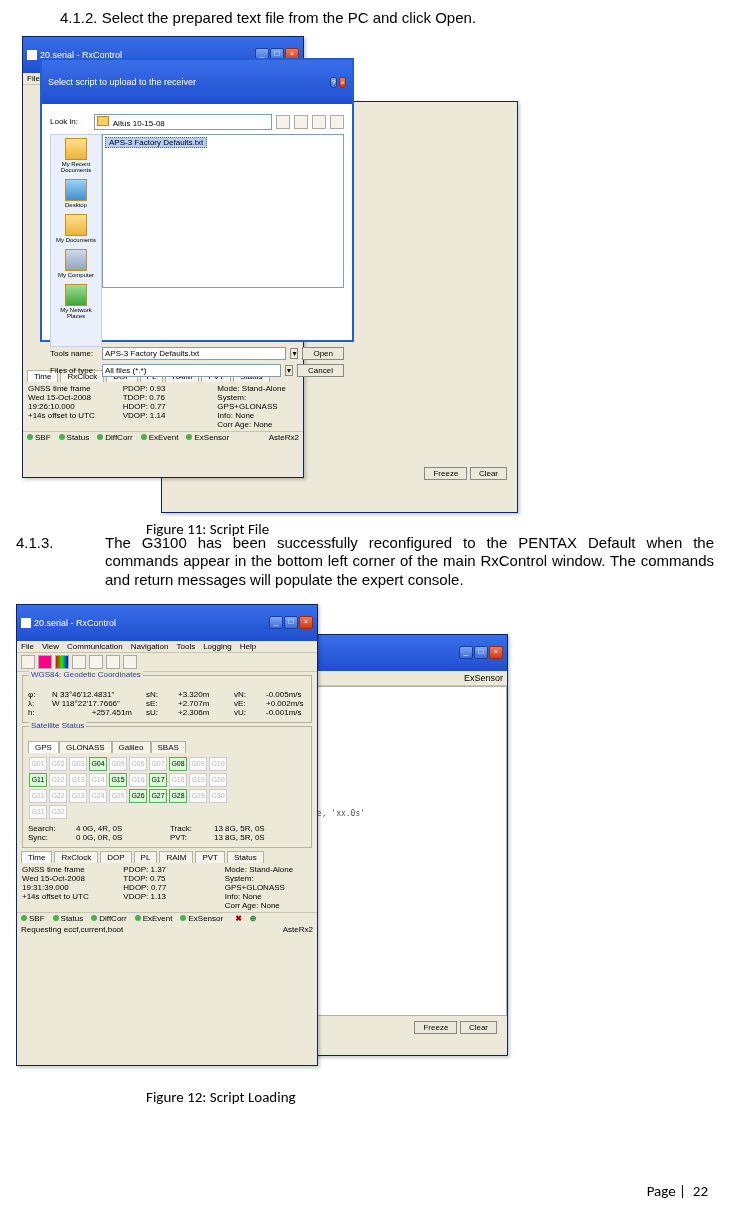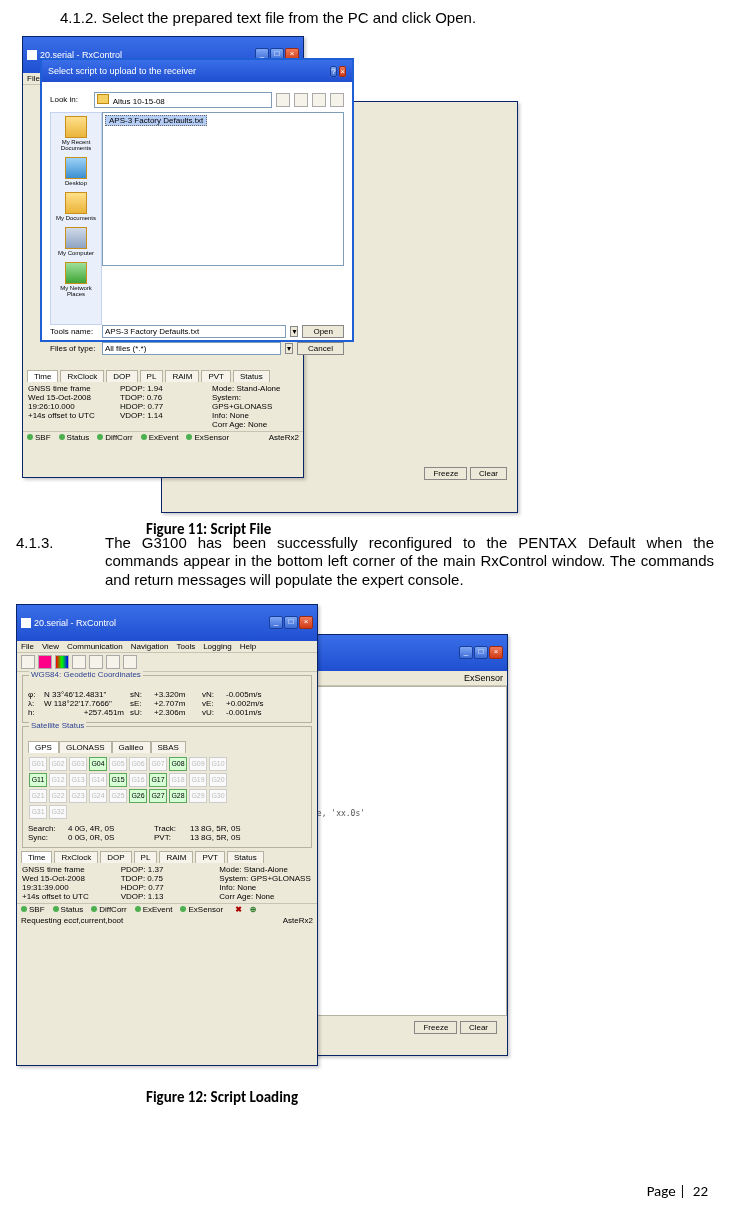--- a/index.html
+++ b/index.html
@@ -22,21 +22,21 @@
     line-height: 1.3;
     margin-left: 44px;
   }
   .instr .num {
     display: inline;
   }
   .instr .body-text {
     display: inline;
   }
   .caption {
-    font-weight: bold;
+    font-weight: normal;
     font-family: Calibri, Arial, sans-serif;
     font-size: 15px;
     margin-top: 2px;
     margin-left: 130px;
   }
   
   .win {
     border: 1px solid #0a246a;
     background: #ece9d8;
     font-size: 9px;
@@ -96,21 +96,21 @@
     background:#ece9d8;
   }
   .group .legend {
     position:absolute;
     top:-6px; left:6px;
     background:#ece9d8;
     padding:0 2px;
     color:#2b3f92;
     font-size:8px;
   }
-  .row { display:flex; gap:6px; }
+  .row { display:flex; gap:14px; }
   .cell { flex:1; }
   .statusbar {
     background:#ece9d8;
     border-top:1px solid #c8c4b4;
     display:flex;
     gap:8px;
     padding:1px 4px;
     font-size:8px;
     align-items:center;
   }
@@ -123,21 +123,21 @@
   }
   
   .filedlg {
     border:2px solid #1f5fd6;
     background:#fff;
     position:absolute;
   }
   .filedlg .hdr {
     background:linear-gradient(#3a6ee8,#1f4fd0);
     color:#fff;
-    padding:6px 6px;
+    padding:17px 6px;
     font-size:9px;
     display:flex;
     justify-content:space-between;
   }
   .filedlg .inner { padding:6px 8px; font-size:8px;}
   .places {
     width:46px;
     background:#eaf0fb;
     border:1px solid #c6d3ef;
     padding:3px 2px;
@@ -249,21 +249,21 @@
         <span class="tab">Status</span>
       </div>
       <div class="row" style="padding:2px 5px; font-size:8px;">
         <div class="cell">
           <div>GNSS time frame</div>
           <div>Wed 15-Oct-2008</div>
           <div>19:26:10.000</div>
           <div>+14s offset to UTC</div>
         </div>
         <div class="cell">
-          <div><span>PDOP: </span><span>1.94</span></div>
+          <div><span>PDOP: </span><span>0.93</span></div>
           <div><span>TDOP: </span><span>0.76</span></div>
           <div><span>HDOP: </span><span>0.77</span></div>
           <div><span>VDOP: </span><span>1.14</span></div>
         </div>
         <div class="cell">
           <div><span>Mode:</span> <span>Stand-Alone</span></div>
           <div><span>System:</span> <span>GPS+GLONASS</span></div>
           <div><span>Info:</span> <span>None</span></div>
           <div><span>Corr Age:</span> <span>None</span></div>
         </div>

